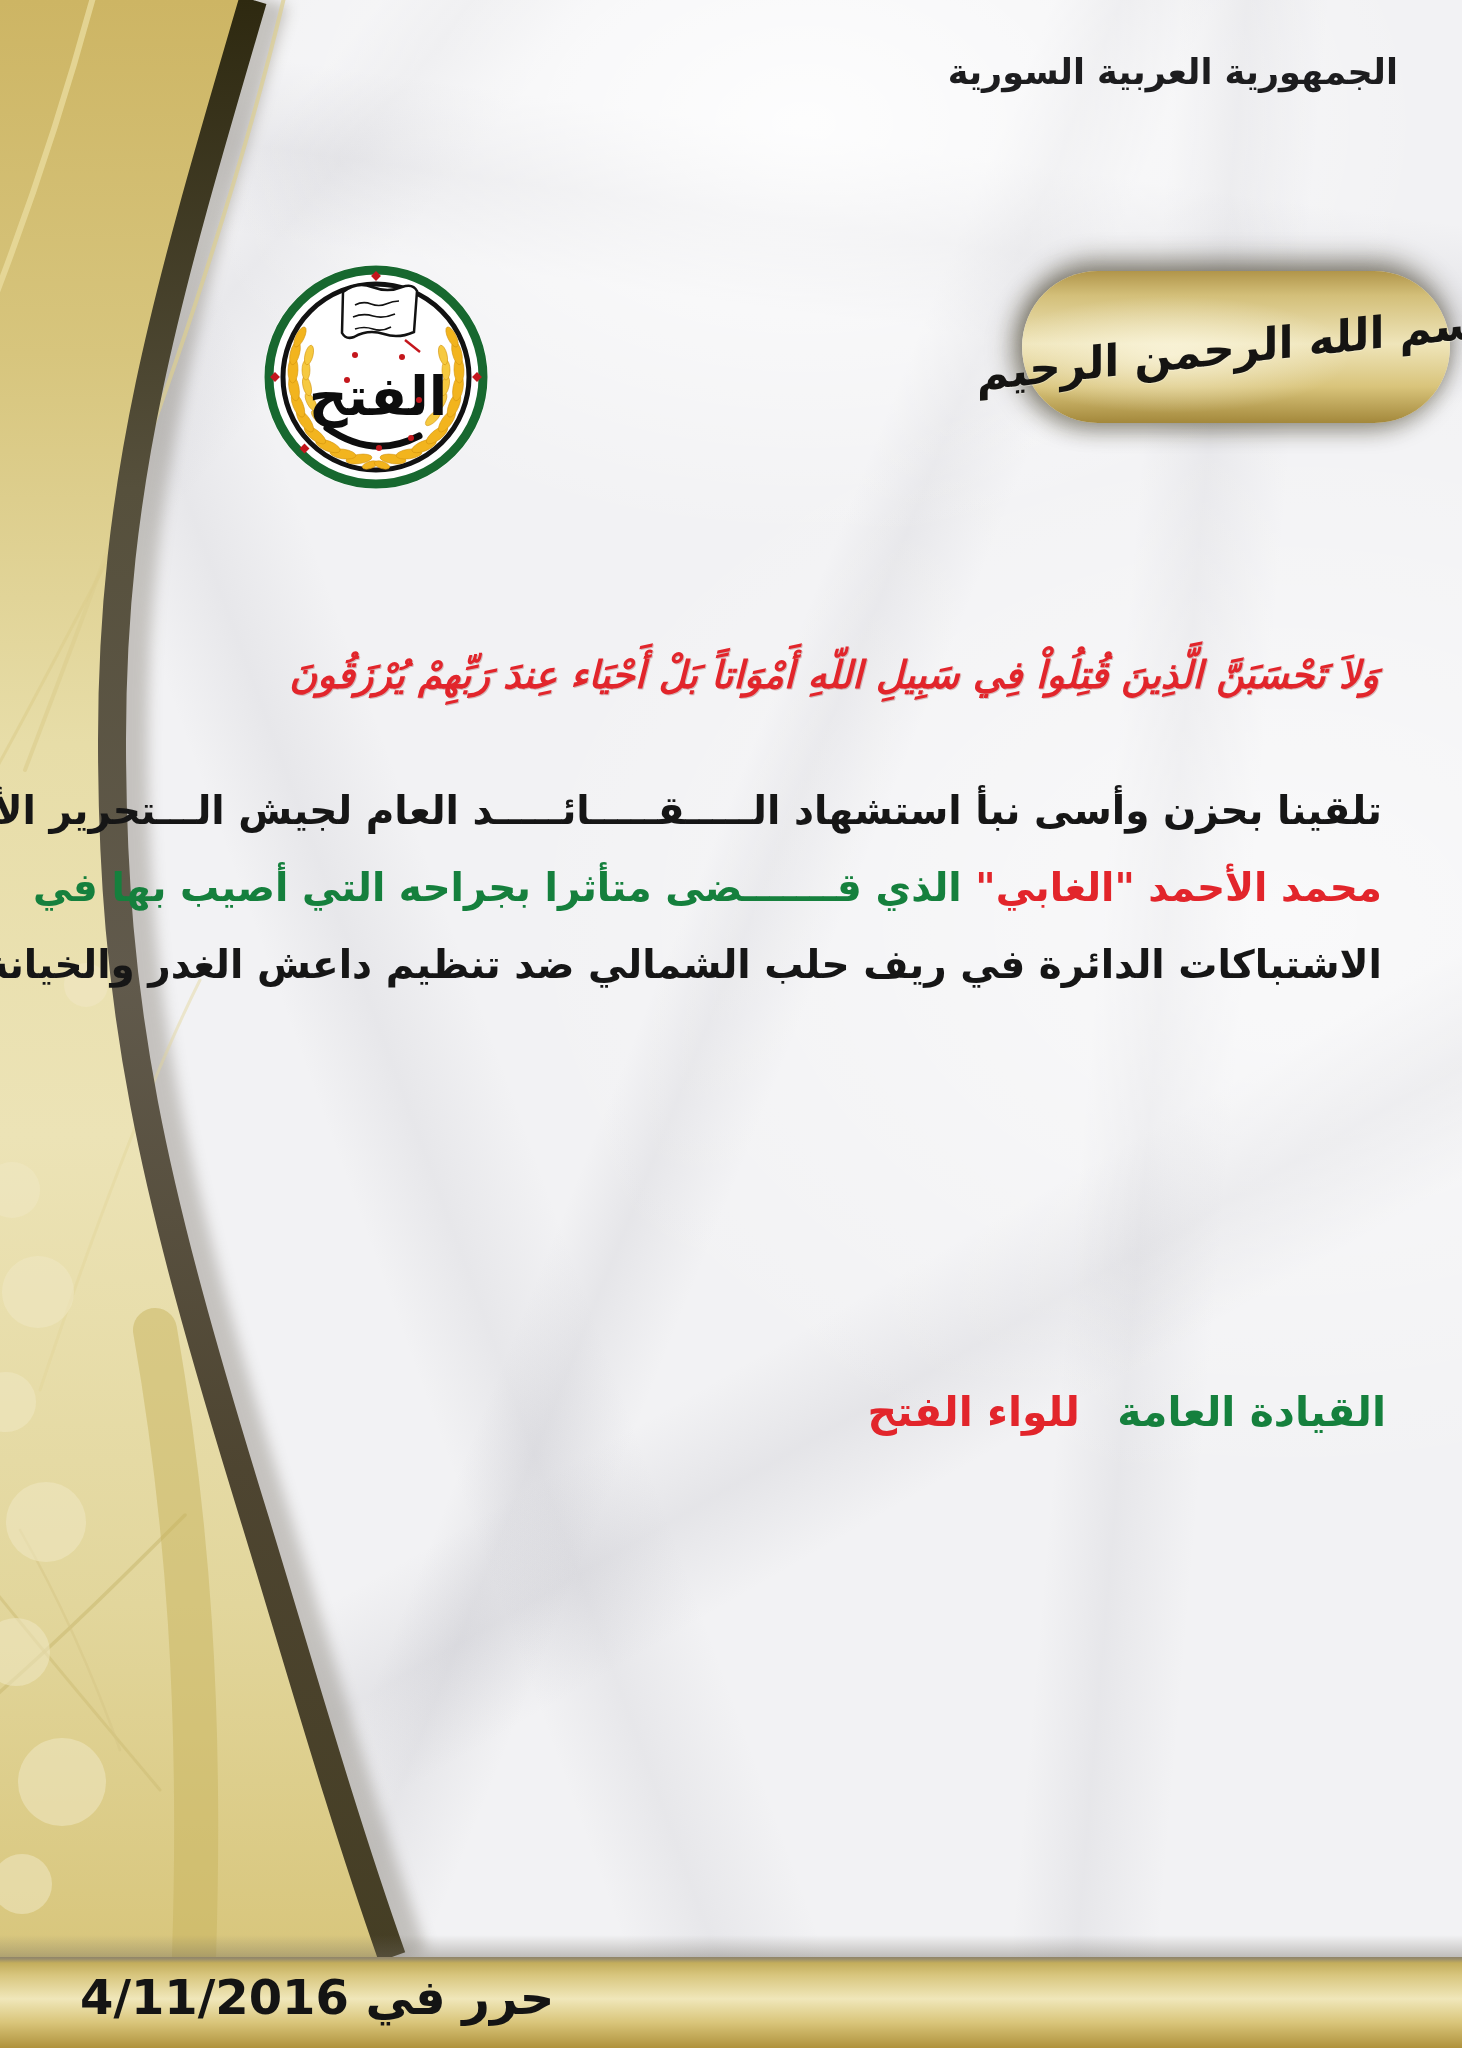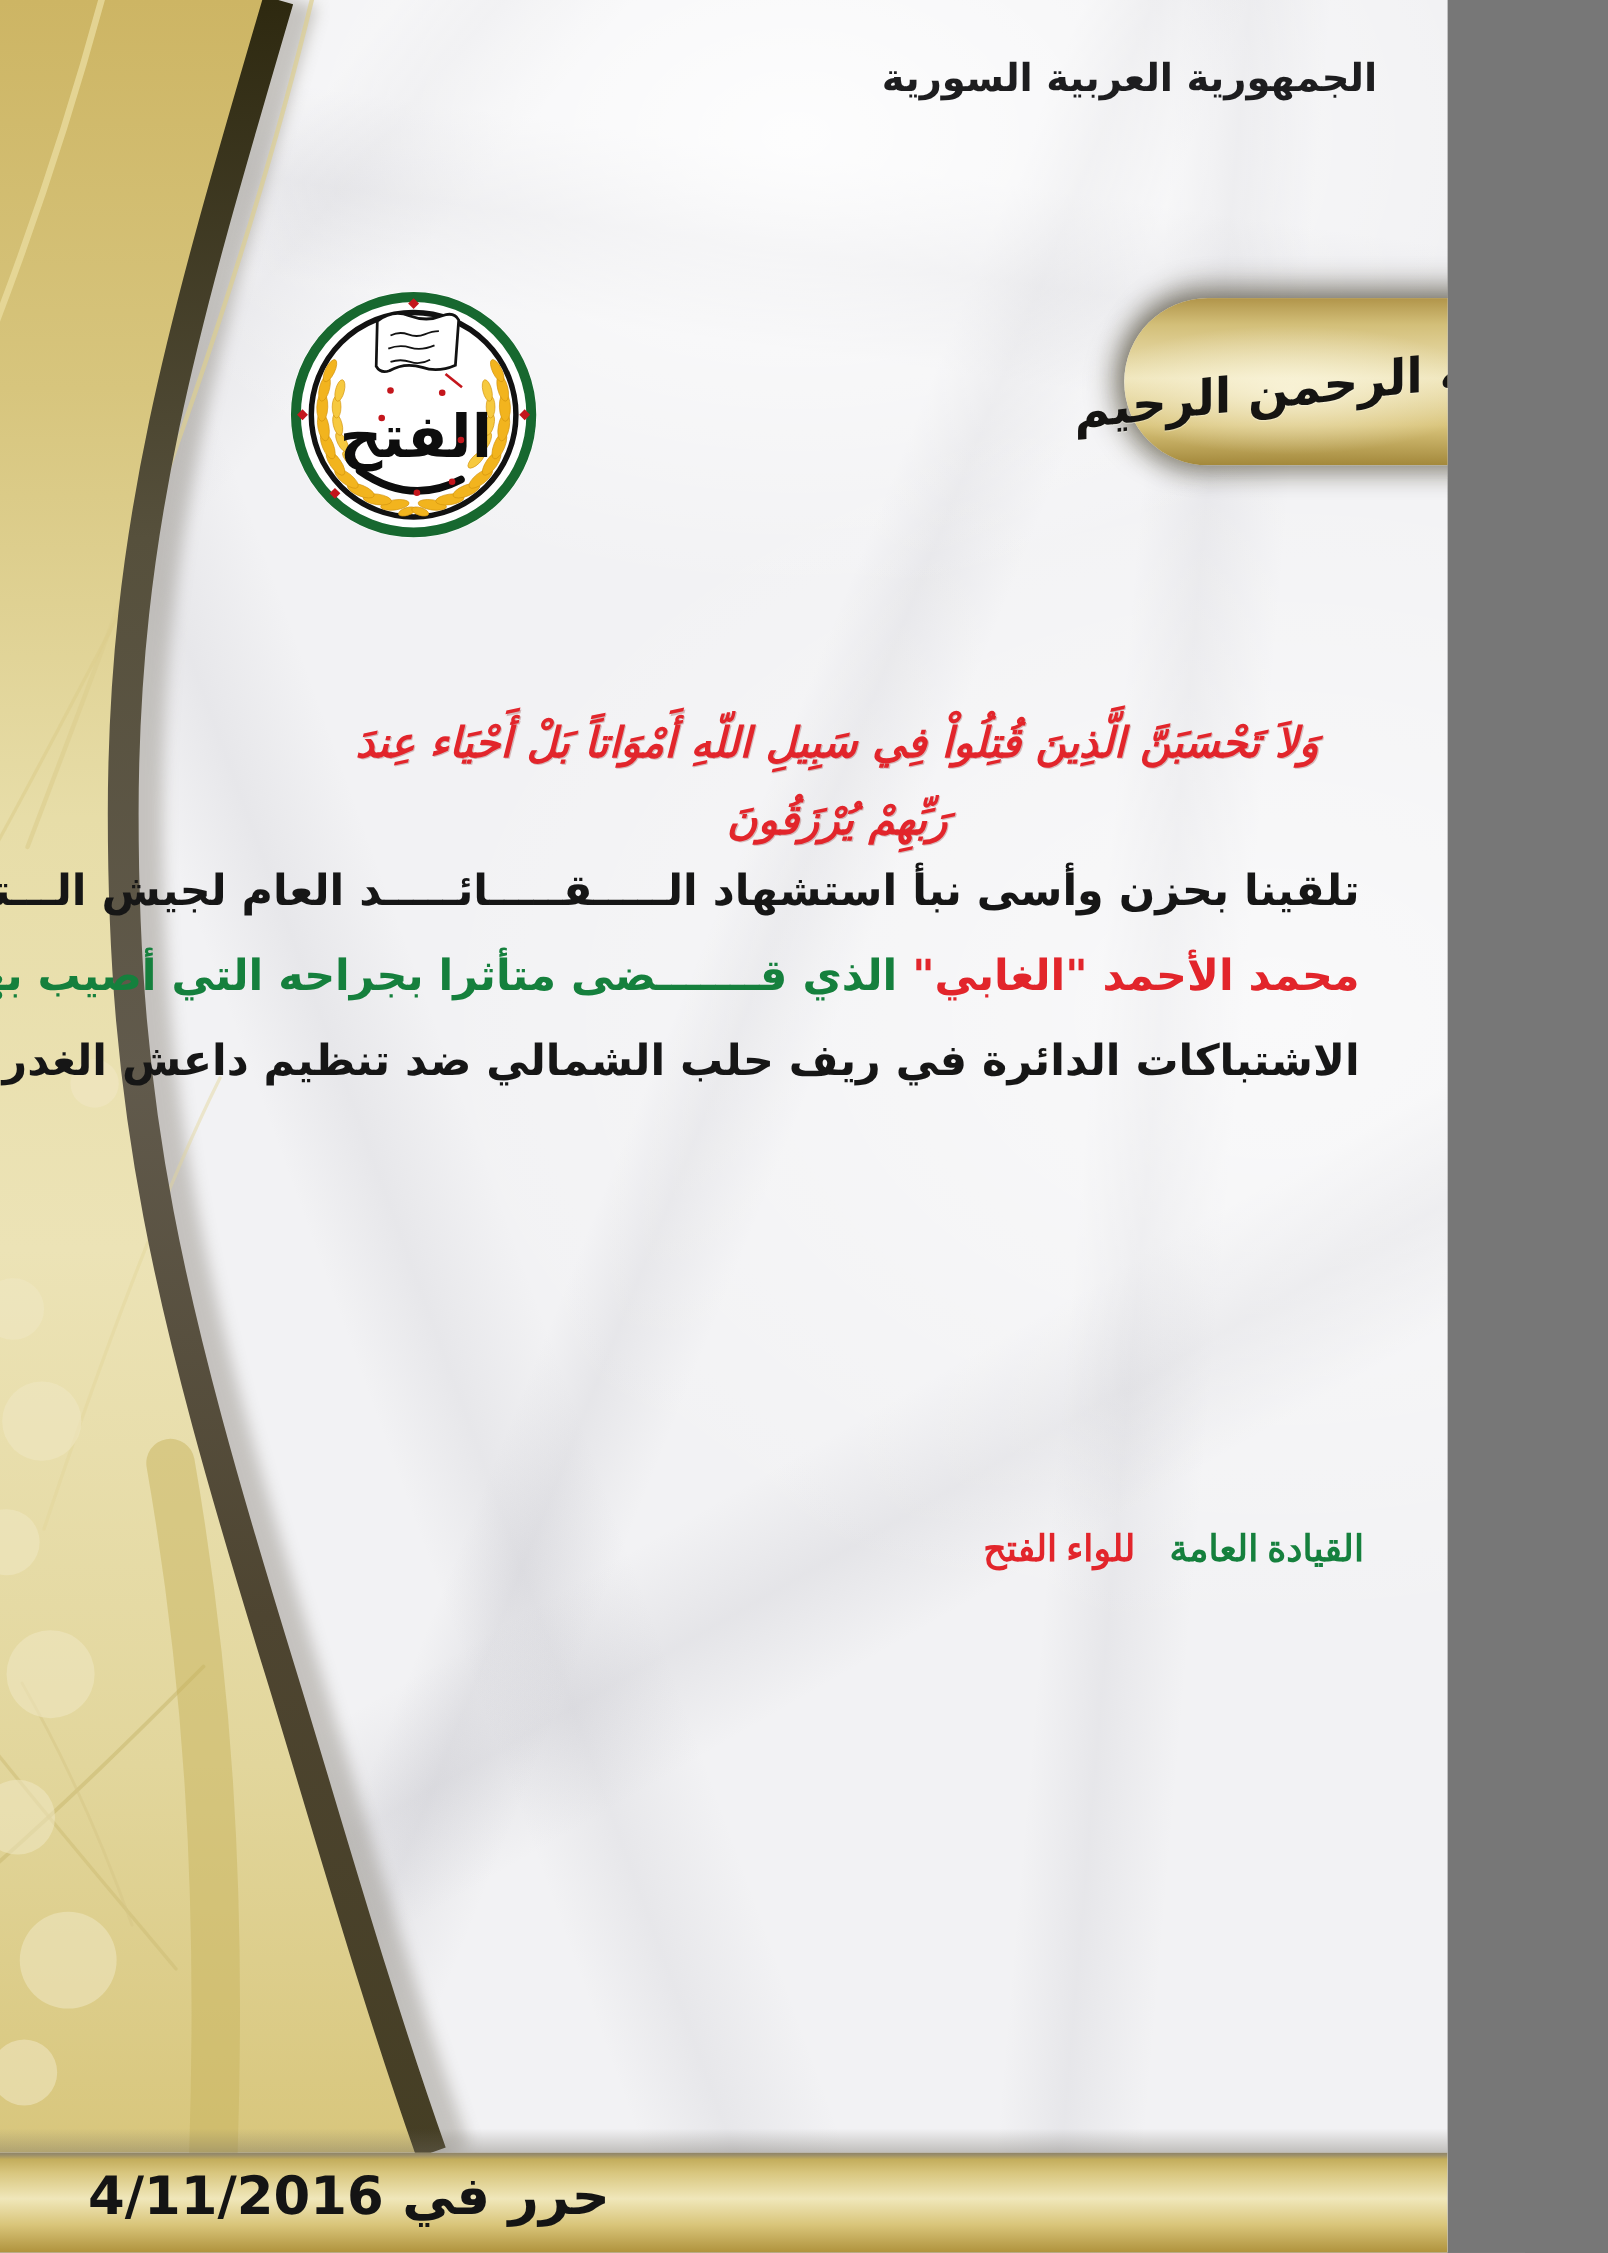--- a/index.html
+++ b/index.html
@@ -1,17 +1,17 @@
 <!DOCTYPE html>
 <html lang="ar"><head>
 <meta charset="utf-8">
 <style>
   html,body{margin:0;padding:0;background:#777;}
   #page{
-    position:relative;width:1316px;height:2048px;overflow:hidden;
+    position:relative;width:1462px;height:2048px;overflow:hidden;
     background-color:#f2f2f4;
     font-family:"DejaVu Sans",sans-serif;
   }
   
   .paper-texture{
     position:absolute;inset:0;pointer-events:none;
     background-image:
       radial-gradient(900px 600px at 55% 6%, rgba(255,255,255,.85), rgba(255,255,255,0) 70%),
       radial-gradient(1100px 800px at 88% 45%, rgba(255,255,255,.55), rgba(255,255,255,0) 72%),
       linear-gradient(112deg, rgba(20,20,40,0) 46%, rgba(120,120,135,.10) 49%, rgba(20,20,40,0) 53%),
@@ -57,22 +57,22 @@
   .body-block p{
     margin:0;height:77px;line-height:77px;font-size:39px;font-weight:bold;
     text-align:justify;text-align-last:justify;text-justify:inter-word;
     white-space:nowrap;
   }
   .seg-red{color:#e2252b;}
   .seg-black{color:#15803d;margin-left:23px;}
 
   
   .signature{
-    position:absolute;right:76px;top:1388px;font-size:33px;font-weight:bold;
-    white-space:nowrap;color:#161616;font-family:Liberation Serif, serif;
+    position:absolute;right:76px;top:1388px;font-size:41px;font-weight:bold;
+    white-space:nowrap;color:#161616;
   }
 
   
   .bar-shadow{
     position:absolute;left:0;right:0;bottom:91px;height:22px;
     background:linear-gradient(180deg, rgba(110,105,95,0), rgba(110,105,95,.38));
   }
   .footer-bar{
     position:absolute;left:0;right:0;bottom:0;height:91px;
     background:linear-gradient(180deg,#8f8468 0px,#9a8e6b 2px,#c3ad5c 6px,#d8c67e 20%,#f0e7ba 46%,#d9c57a 72%,#af923c 100%);

